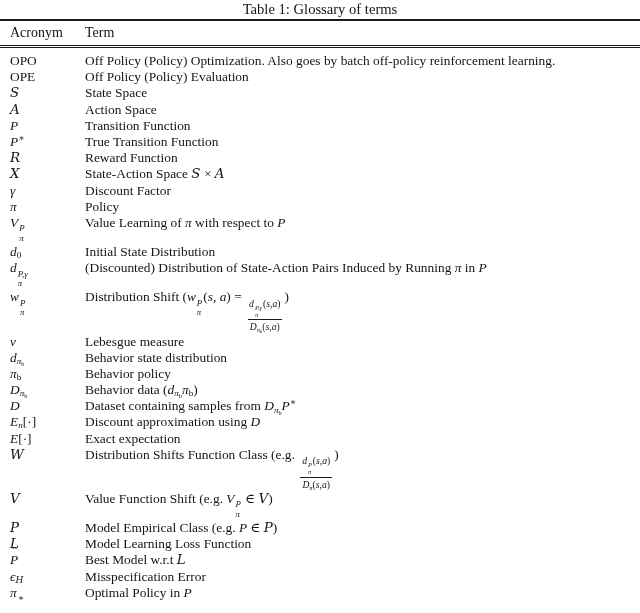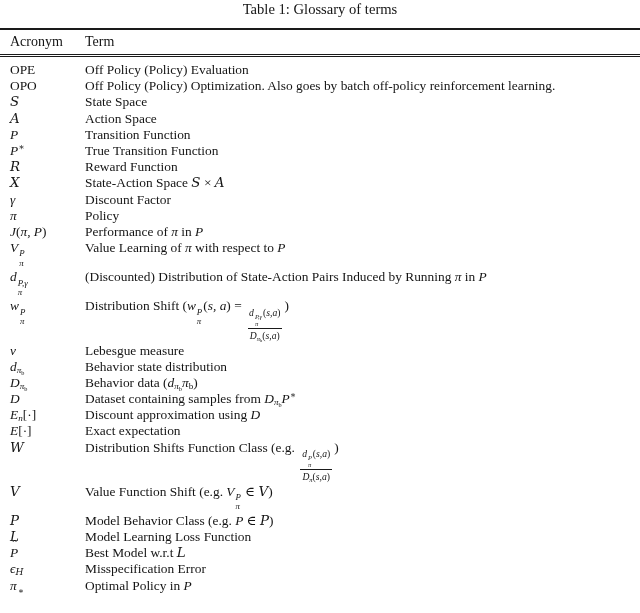--- a/index.html
+++ b/index.html
@@ -5,21 +5,21 @@
   html,body{margin:0;padding:0}
   body{
     width:640px;height:613px;overflow:hidden;background:#fff;color:#141414;
     font-family:"Liberation Serif","DejaVu Serif","DejaVu Sans",serif;
     font-size:13.4px;
     -webkit-font-smoothing:antialiased;
   }
   .caption-wrap{height:18px;overflow:hidden;position:relative}
   .caption{position:absolute;bottom:0;left:0;width:100%;text-align:center;
     font-size:14.6px;line-height:18px;white-space:nowrap}
-  table{width:640px;border-collapse:collapse;margin-top:10px;border-top:2px solid #1a1a1a}
+  table{width:640px;border-collapse:collapse;margin-top:1px;border-top:2px solid #1a1a1a}
   thead th{font-weight:normal;text-align:left;font-size:14px;padding:4px 0 4px}
   thead tr{border-bottom:3px double #1a1a1a}
   th.col-acronym,td.cell-acronym{width:75px;padding-left:10px;white-space:nowrap}
   td{vertical-align:baseline;white-space:nowrap;line-height:15px;padding:0.6px 0}
   tbody tr:first-child td{padding-top:5px}
   
   .seg-i{font-style:italic}
   .seg-c{font-style:italic;font-family:"DejaVu Serif","Liberation Serif",serif}
   .seg-sup{font-size:68%;vertical-align:0.5em;line-height:0}
   .seg-sub{font-size:68%;vertical-align:-0.25em;line-height:0}
@@ -44,26 +44,26 @@
 
 <table>
   <thead>
     <tr>
       <th class="col-acronym">Acronym</th>
       <th class="col-term">Term</th>
     </tr>
   </thead>
   <tbody>
       <tr>
+        <td class="cell-acronym"><span>OPO</span></td>
+        <td class="cell-term"><span>Off Policy (Policy) Optimization. Also goes by batch off-policy reinforcement learning.</span></td>
+      </tr>
+      <tr>
         <td class="cell-acronym"><span>OPE</span></td>
         <td class="cell-term"><span>Off Policy (Policy) Evaluation</span></td>
-      </tr>
-      <tr>
-        <td class="cell-acronym"><span>OPO</span></td>
-        <td class="cell-term"><span>Off Policy (Policy) Optimization. Also goes by batch off-policy reinforcement learning.</span></td>
       </tr>
       <tr>
         <td class="cell-acronym"><span class="seg-c">S</span></td>
         <td class="cell-term"><span>State Space</span></td>
       </tr>
       <tr>
         <td class="cell-acronym"><span class="seg-c">A</span></td>
         <td class="cell-term"><span>Action Space</span></td>
       </tr>
       <tr>
@@ -84,29 +84,29 @@
       </tr>
       <tr>
         <td class="cell-acronym"><span class="seg-i">γ</span></td>
         <td class="cell-term"><span>Discount Factor</span></td>
       </tr>
       <tr>
         <td class="cell-acronym"><span class="seg-i">π</span></td>
         <td class="cell-term"><span>Policy</span></td>
       </tr>
       <tr>
-        <td class="cell-acronym"><span class="seg-i">J</span><span>(</span><span class="seg-i">π</span><span>, </span><span class="seg-i">P</span><span>)</span></td>
-        <td class="cell-term"><span>Performance of </span><span class="seg-i">π</span><span> in </span><span class="seg-i">P</span></td>
-      </tr>
-      <tr>
         <td class="cell-acronym"><span class="seg-i">V</span><span class="ss">
             <span class="up"><span class="seg-i">P</span></span>
             <span class="dn"><span class="seg-i">π</span></span>
           </span></td>
         <td class="cell-term"><span>Value Learning of </span><span class="seg-i">π</span><span> with respect to </span><span class="seg-i">P</span></td>
+      </tr>
+      <tr>
+        <td class="cell-acronym"><span class="seg-i">d</span><span class="seg-sub">0</span></td>
+        <td class="cell-term"><span>Initial State Distribution</span></td>
       </tr>
       <tr>
         <td class="cell-acronym"><span class="seg-i">d</span><span class="ss">
             <span class="up"><span class="seg-i">P,γ</span></span>
             <span class="dn"><span class="seg-i">π</span></span>
           </span></td>
         <td class="cell-term"><span>(Discounted) Distribution of State-Action Pairs Induced by Running </span><span class="seg-i">π</span><span> in </span><span class="seg-i">P</span></td>
       </tr>
       <tr>
         <td class="cell-acronym"><span class="seg-i">w</span><span class="ss">
@@ -124,20 +124,24 @@
             <span class="den"><span class="seg-i">D</span><span class="seg-sub"><span class="seg-i">π</span><span class="seg-sub">b</span></span><span>(</span><span class="seg-i">s,a</span><span>)</span></span>
           </span><span>)</span></td>
       </tr>
       <tr>
         <td class="cell-acronym"><span class="seg-i">ν</span></td>
         <td class="cell-term"><span>Lebesgue measure</span></td>
       </tr>
       <tr>
         <td class="cell-acronym"><span class="seg-i">d</span><span class="seg-sub"><span class="seg-i">π</span><span class="seg-sub">b</span></span></td>
         <td class="cell-term"><span>Behavior state distribution</span></td>
+      </tr>
+      <tr>
+        <td class="cell-acronym"><span class="seg-i">π</span><span class="seg-sub">b</span></td>
+        <td class="cell-term"><span>Behavior policy</span></td>
       </tr>
       <tr>
         <td class="cell-acronym"><span class="seg-i">D</span><span class="seg-sub"><span class="seg-i">π</span><span class="seg-sub">b</span></span></td>
         <td class="cell-term"><span>Behavior data (</span><span class="seg-i">d</span><span class="seg-sub"><span class="seg-i">π</span><span class="seg-sub">b</span></span><span class="seg-i">π</span><span class="seg-sub">b</span><span>)</span></td>
       </tr>
       <tr>
         <td class="cell-acronym"><span class="seg-i">D</span></td>
         <td class="cell-term"><span>Dataset containing samples from </span><span class="seg-i">D</span><span class="seg-sub"><span class="seg-i">π</span><span class="seg-sub">b</span></span><span class="seg-i">P</span><span class="seg-sup">∗</span></td>
       </tr>
       <tr>
@@ -160,21 +164,21 @@
       </tr>
       <tr>
         <td class="cell-acronym"><span class="seg-c">V</span></td>
         <td class="cell-term"><span>Value Function Shift (e.g. </span><span class="seg-i">V</span><span class="ss">
             <span class="up"><span class="seg-i">P</span></span>
             <span class="dn"><span class="seg-i">π</span></span>
           </span><span> ∈ </span><span class="seg-c">V</span><span>)</span></td>
       </tr>
       <tr>
         <td class="cell-acronym"><span class="seg-c">P</span></td>
-        <td class="cell-term"><span>Model Behavior Class (e.g. </span><span class="seg-i">P</span><span> ∈ </span><span class="seg-c">P</span><span>)</span></td>
+        <td class="cell-term"><span>Model Empirical Class (e.g. </span><span class="seg-i">P</span><span> ∈ </span><span class="seg-c">P</span><span>)</span></td>
       </tr>
       <tr>
         <td class="cell-acronym"><span class="seg-c">L</span></td>
         <td class="cell-term"><span>Model Learning Loss Function</span></td>
       </tr>
       <tr>
         <td class="cell-acronym"><span class="seg-hat"><span class="seg-i">P</span></span></td>
         <td class="cell-term"><span>Best Model w.r.t </span><span class="seg-c">L</span></td>
       </tr>
       <tr>

